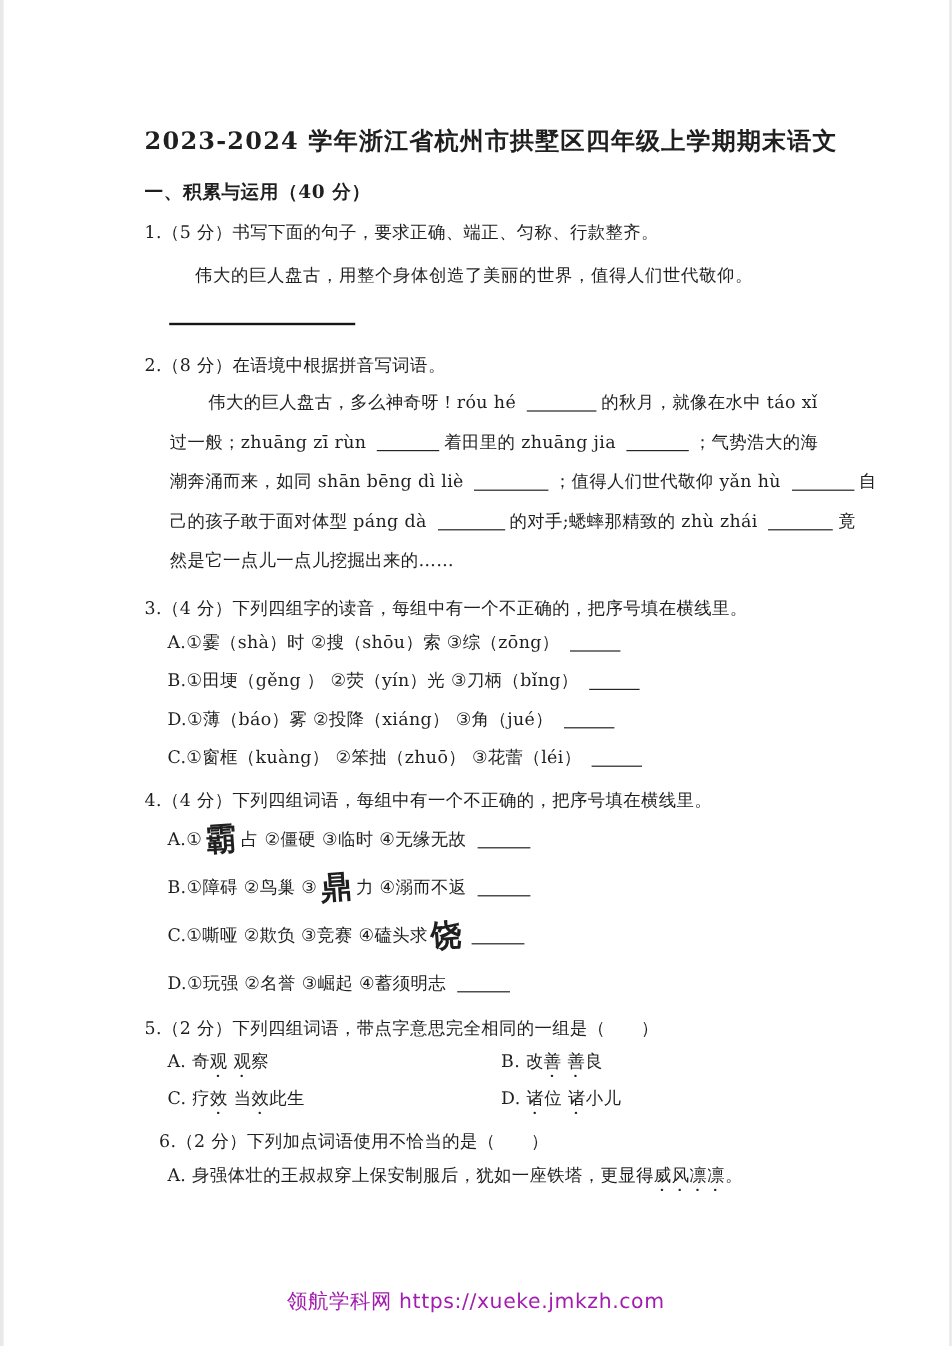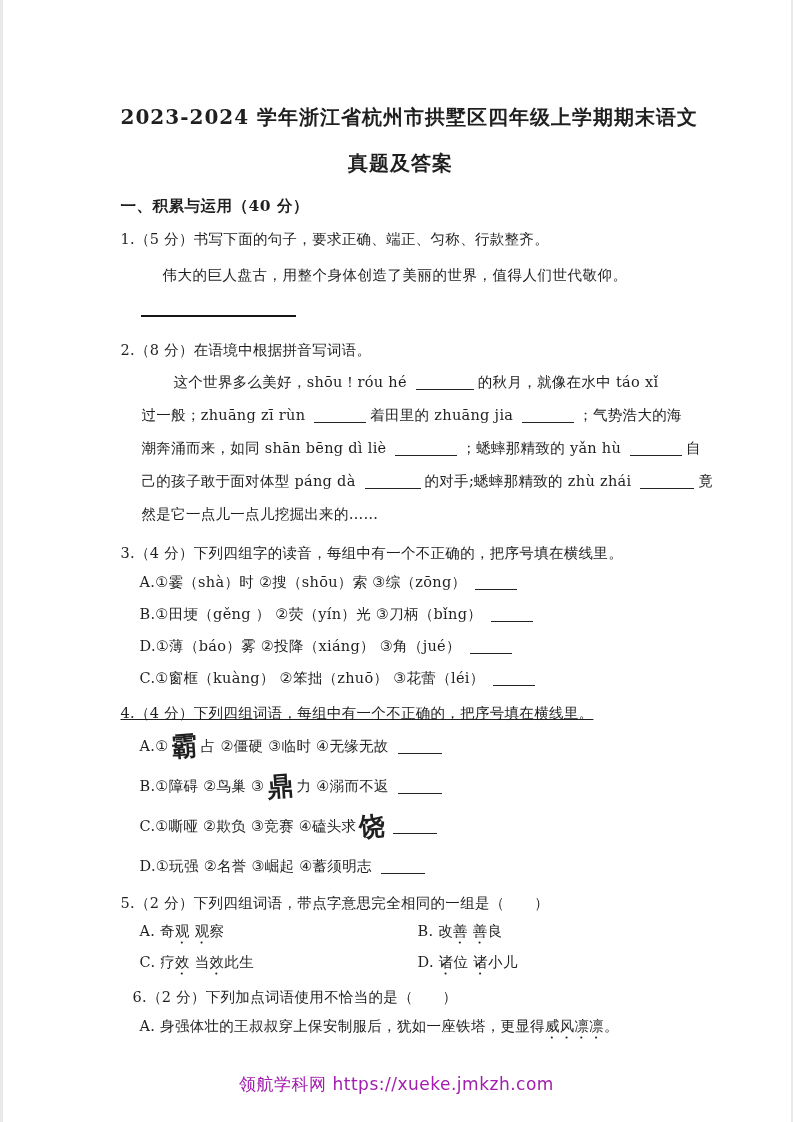--- a/index.html
+++ b/index.html
@@ -36,54 +36,53 @@
   }
 </style>
 </head>
 <body>
 
 <div class="page">
   <div class="content">
 
     <h1 class="title">
       <span class="title-line">2023-2024 学年浙江省杭州市拱墅区四年级上学期期末语文</span>
-      <span class="title-line">真题及答案</span>
     </h1>
 
     <div class="section-heading">一、积累与运用（40 分）</div>
 
     <div>
       <div class="stem">1.（5 分）书写下面的句子，要求正确、端正、匀称、行款整齐。</div>
       <div class="q1-sentence">伟大的巨人盘古，用整个身体创造了美丽的世界，值得人们世代敬仰。</div>
       <div class="answer-rule"></div>
     </div>
 
     <div>
       <div class="stem" style="margin-top:24px;">2.（8 分）在语境中根据拼音写词语。</div>
       <div class="para">
-        <div class="para-line indent"><span>这个世界多么美好，shōu！róu hé </span><span class="blank" style="width: 58px;"></span><span>的秋月，就像在水中 táo xǐ</span></div>
+        <div class="para-line indent"><span>伟大的巨人盘古，多么神奇呀！róu hé </span><span class="blank" style="width: 58px;"></span><span>的秋月，就像在水中 táo xǐ</span></div>
         <div class="para-line"><span>过一般；zhuāng zī rùn </span><span class="blank" style="width: 52px;"></span><span>着田里的 zhuāng jia </span><span class="blank" style="width: 52px;"></span><span>；气势浩大的海</span></div>
-        <div class="para-line"><span>潮奔涌而来，如同 shān bēng dì liè </span><span class="blank" style="width: 62px;"></span><span>；蟋蟀那精致的 yǎn hù </span><span class="blank" style="width: 52px;"></span><span>自</span></div>
+        <div class="para-line"><span>潮奔涌而来，如同 shān bēng dì liè </span><span class="blank" style="width: 62px;"></span><span>；值得人们世代敬仰 yǎn hù </span><span class="blank" style="width: 52px;"></span><span>自</span></div>
         <div class="para-line"><span>己的孩子敢于面对体型 páng dà </span><span class="blank" style="width: 56px;"></span><span>的对手;蟋蟀那精致的 zhù zhái </span><span class="blank" style="width: 54px;"></span><span>竟</span></div>
         <div class="para-line"><span>然是它一点儿一点儿挖掘出来的……</span></div>
       </div>
     </div>
 
     <div>
       <div class="stem">3.（4 分）下列四组字的读音，每组中有一个不正确的，把序号填在横线里。</div>
       <div class="options">
         <div class="opt"><span>A.①霎（shà）时 ②搜（shōu）索 ③综（zōng） </span><span class="blank" style="width: 42px;"></span></div>
         <div class="opt"><span>B.①田埂（gěng ） ②荧（yín）光 ③刀柄（bǐng） </span><span class="blank" style="width: 42px;"></span></div>
         <div class="opt"><span>D.①薄（báo）雾 ②投降（xiáng） ③角（jué） </span><span class="blank" style="width: 42px;"></span></div>
         <div class="opt"><span>C.①窗框（kuàng） ②笨拙（zhuō） ③花蕾（léi） </span><span class="blank" style="width: 42px;"></span></div>
       </div>
     </div>
 
     <div>
-      <div class="stem" style="margin-top:10px;text-decoration:underline;">4.（4 分）下列四组词语，每组中有一个不正确的，把序号填在横线里。</div>
+      <div class="stem" style="margin-top:10px;">4.（4 分）下列四组词语，每组中有一个不正确的，把序号填在横线里。</div>
       <div class="options q4-opts">
         <div class="opt"><span>A.①</span><span class="big-char">霸</span><span>占 ②僵硬 ③临时 ④无缘无故 </span><span class="blank" style="width: 44px;"></span></div>
         <div class="opt"><span>B.①障碍 ②鸟巢 ③</span><span class="big-char">鼎</span><span>力 ④溺而不返 </span><span class="blank" style="width: 44px;"></span></div>
         <div class="opt"><span>C.①嘶哑 ②欺负 ③竞赛 ④磕头求</span><span class="big-char">饶</span><span class="blank" style="width: 44px;"></span></div>
         <div class="opt"><span>D.①玩强 ②名誉 ③崛起 ④蓄须明志 </span><span class="blank" style="width: 44px;"></span></div>
       </div>
     </div>
 
     <div>
       <div class="stem" style="margin-top:8px;">5.（2 分）下列四组词语，带点字意思完全相同的一组是（　　）</div>

